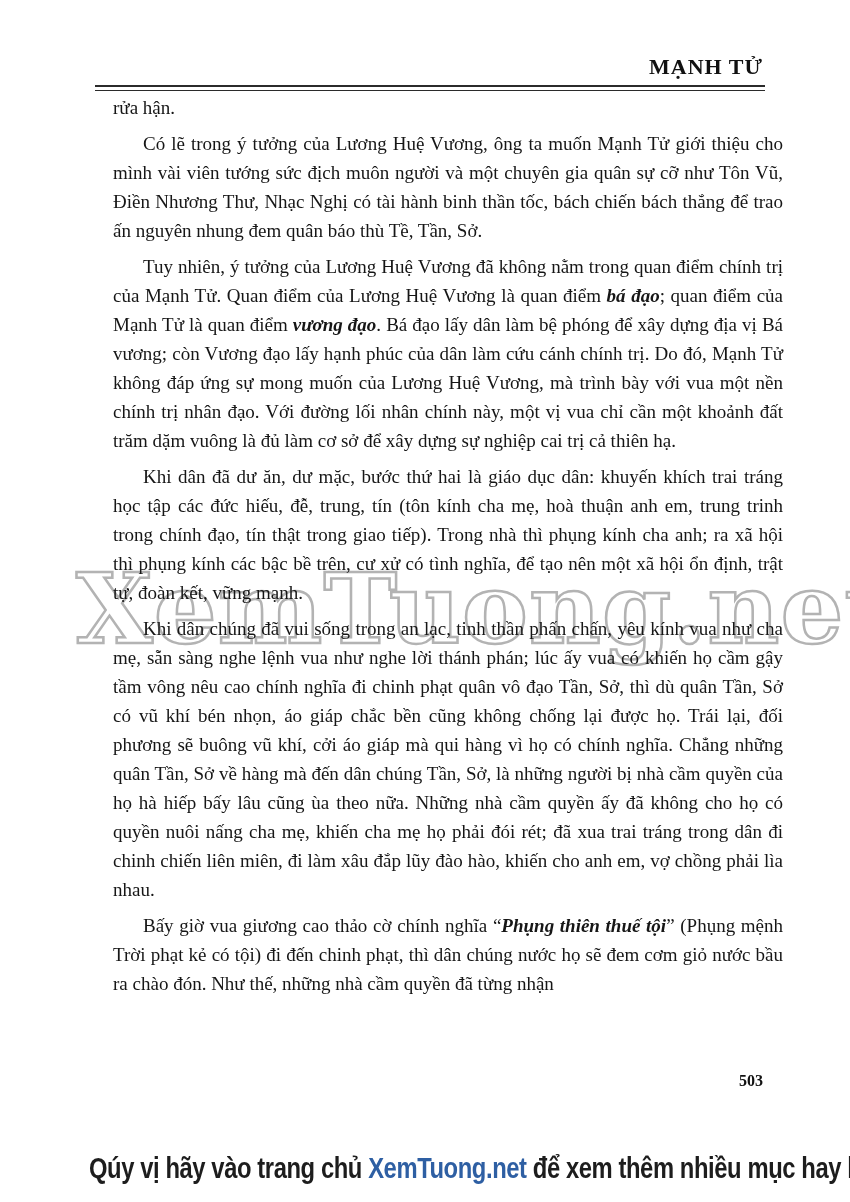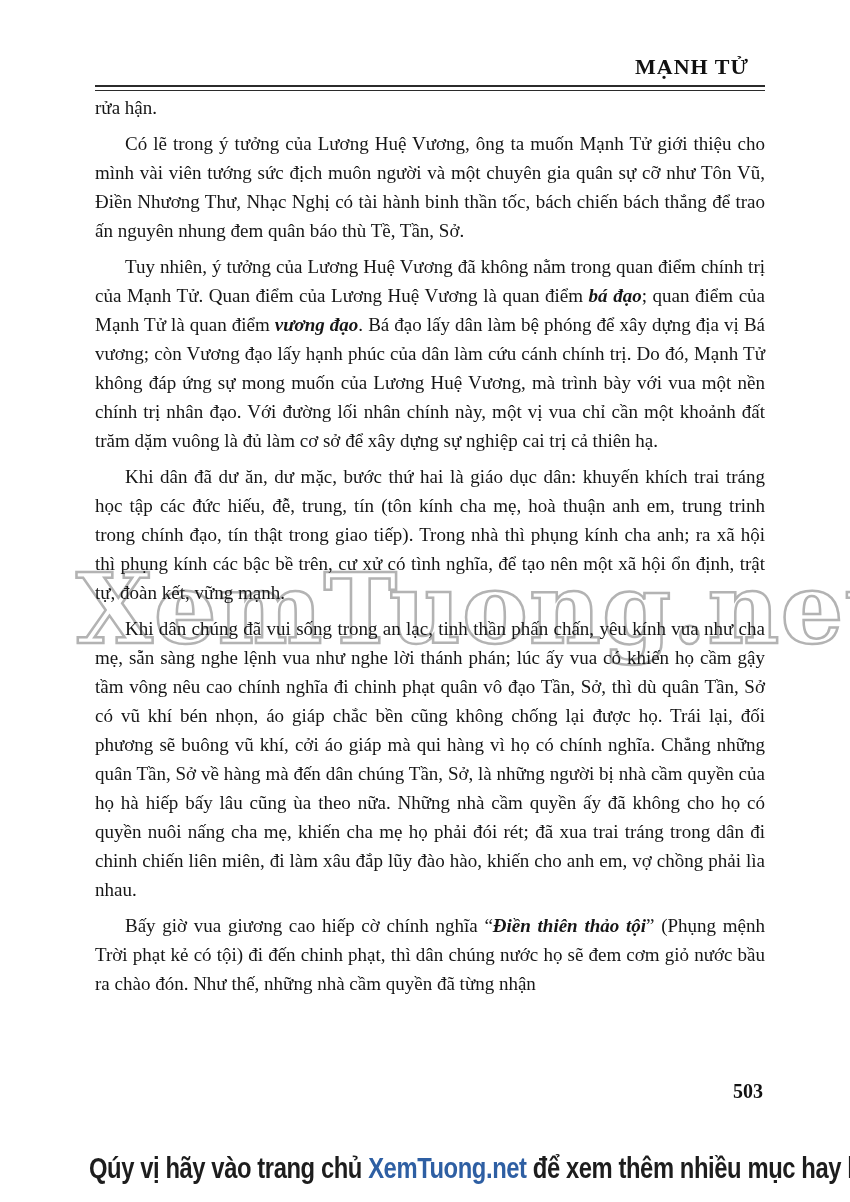--- a/index.html
+++ b/index.html
@@ -6,36 +6,36 @@
   body {
     width: 850px; height: 1202px;
     background: #ffffff;
     position: relative;
     font-family: "Liberation Serif", serif;
     color: #161616;
     overflow: hidden;
   }
   .header-title {
     position: absolute;
-    top: 54px; right: 101px;
+    top: 54px; right: 87px;
     font-size: 22px;
     font-weight: 700;
     letter-spacing: 1px;
     color: #111;
   }
   .header-rule {
     position: absolute;
     top: 85px; left: 95px; right: 85px;
     height: 3px;
     border-top: 2px solid #2b2b2b;
     border-bottom: 1px solid #2b2b2b;
   }
   .body-text {
     position: absolute;
-    top: 93px; left: 95px;
+    top: 93px; left: 113px;
     width: 670px;
     z-index: 1;
   }
   .body-text p {
     margin: 0;
     margin-top: 7px;
     font-size: 19px;
     line-height: 29px;
     text-align: justify;
     text-indent: 30px;
@@ -56,24 +56,23 @@
     -webkit-text-stroke: 2.5px #b3b3b3;
     text-stroke: 2.5px #b3b3b3;
     white-space: nowrap;
     transform: scaleX(1.02);
     transform-origin: left center;
     user-select: none;
   }
   .page-number {
     position: absolute;
     top: 1072px; right: 87px;
-    font-size: 20px;
+    font-size: 16px;
     font-weight: 700;
     color: #111;
-    margin-top: 8px;
   }
   .footer {
     position: absolute;
     top: 1152px; left: 0;
     width: 850px;
     text-align: center;
   }
   .footer-inner {
     display: inline-block;
     font-family: "Liberation Sans", sans-serif;
@@ -95,20 +94,20 @@
 <div class="header-rule"></div>
 
 <div class="watermark" style="-webkit-text-stroke: 2.5px rgb(179, 179, 179);">XemTuong.net</div>
 
 <div class="body-text">
     <p class="no-indent"><span>rửa hận.</span></p>
     <p><span>Có lẽ trong ý tưởng của Lương Huệ Vương, ông ta muốn Mạnh Tử giới thiệu cho mình vài viên tướng sức địch muôn người và một chuyên gia quân sự cỡ như Tôn Vũ, Điền Nhương Thư, Nhạc Nghị có tài hành binh thần tốc, bách chiến bách thắng để trao ấn nguyên nhung đem quân báo thù Tề, Tần, Sở.</span></p>
     <p><span>Tuy nhiên, ý tưởng của Lương Huệ Vương đã không nằm trong quan điểm chính trị của Mạnh Tử. Quan điểm của Lương Huệ Vương là quan điểm </span><span class="it">bá đạo</span><span>; quan điểm của Mạnh Tử là quan điểm </span><span class="it">vương đạo</span><span>. Bá đạo lấy dân làm bệ phóng để xây dựng địa vị Bá vương; còn Vương đạo lấy hạnh phúc của dân làm cứu cánh chính trị. Do đó, Mạnh Tử không đáp ứng sự mong muốn của Lương Huệ Vương, mà trình bày với vua một nền chính trị nhân đạo. Với đường lối nhân chính này, một vị vua chỉ cần một khoảnh đất trăm dặm vuông là đủ làm cơ sở để xây dựng sự nghiệp cai trị cả thiên hạ.</span></p>
     <p><span>Khi dân đã dư ăn, dư mặc, bước thứ hai là giáo dục dân: khuyến khích trai tráng học tập các đức hiếu, đễ, trung, tín (tôn kính cha mẹ, hoà thuận anh em, trung trinh trong chính đạo, tín thật trong giao tiếp). Trong nhà thì phụng kính cha anh; ra xã hội thì phụng kính các bậc bề trên, cư xử có tình nghĩa, để tạo nên một xã hội ổn định, trật tự, đoàn kết, vững mạnh.</span></p>
     <p><span>Khi dân chúng đã vui sống trong an lạc, tinh thần phấn chấn, yêu kính vua như cha mẹ, sẵn sàng nghe lệnh vua như nghe lời thánh phán; lúc ấy vua có khiến họ cầm gậy tầm vông nêu cao chính nghĩa đi chinh phạt quân vô đạo Tần, Sở, thì dù quân Tần, Sở có vũ khí bén nhọn, áo giáp chắc bền cũng không chống lại được họ. Trái lại, đối phương sẽ buông vũ khí, cởi áo giáp mà qui hàng vì họ có chính nghĩa. Chẳng những quân Tần, Sở về hàng mà đến dân chúng Tần, Sở, là những người bị nhà cầm quyền của họ hà hiếp bấy lâu cũng ùa theo nữa. Những nhà cầm quyền ấy đã không cho họ có quyền nuôi nấng cha mẹ, khiến cha mẹ họ phải đói rét; đã xua trai tráng trong dân đi chinh chiến liên miên, đi làm xâu đắp lũy đào hào, khiến cho anh em, vợ chồng phải lìa nhau.</span></p>
-    <p><span>Bấy giờ vua giương cao hiếp cờ chính nghĩa “</span><span class="it">Điền thiên thảo tội</span><span>” (Phụng mệnh Trời phạt kẻ có tội) đi đến chinh phạt, thì dân chúng nước họ sẽ đem cơm giỏ nước bầu ra chào đón. Như thế, những nhà cầm quyền đã từng nhận</span></p>
+    <p><span>Bấy giờ vua giương cao thảo cờ chính nghĩa “</span><span class="it">Phụng thiên thuế tội</span><span>” (Phụng mệnh Trời phạt kẻ có tội) đi đến chinh phạt, thì dân chúng nước họ sẽ đem cơm giỏ nước bầu ra chào đón. Như thế, những nhà cầm quyền đã từng nhận</span></p>
   </div>
 
 <div class="page-number">503</div>
 
 <div class="footer">
   <span class="footer-inner"><span>Qúy vị hãy vào trang chủ </span><span class="footer-link" style="color: rgb(46, 95, 163);">XemTuong.net</span><span> để xem thêm nhiều mục hay khác</span></span>
 </div>
 
 </body></html>

